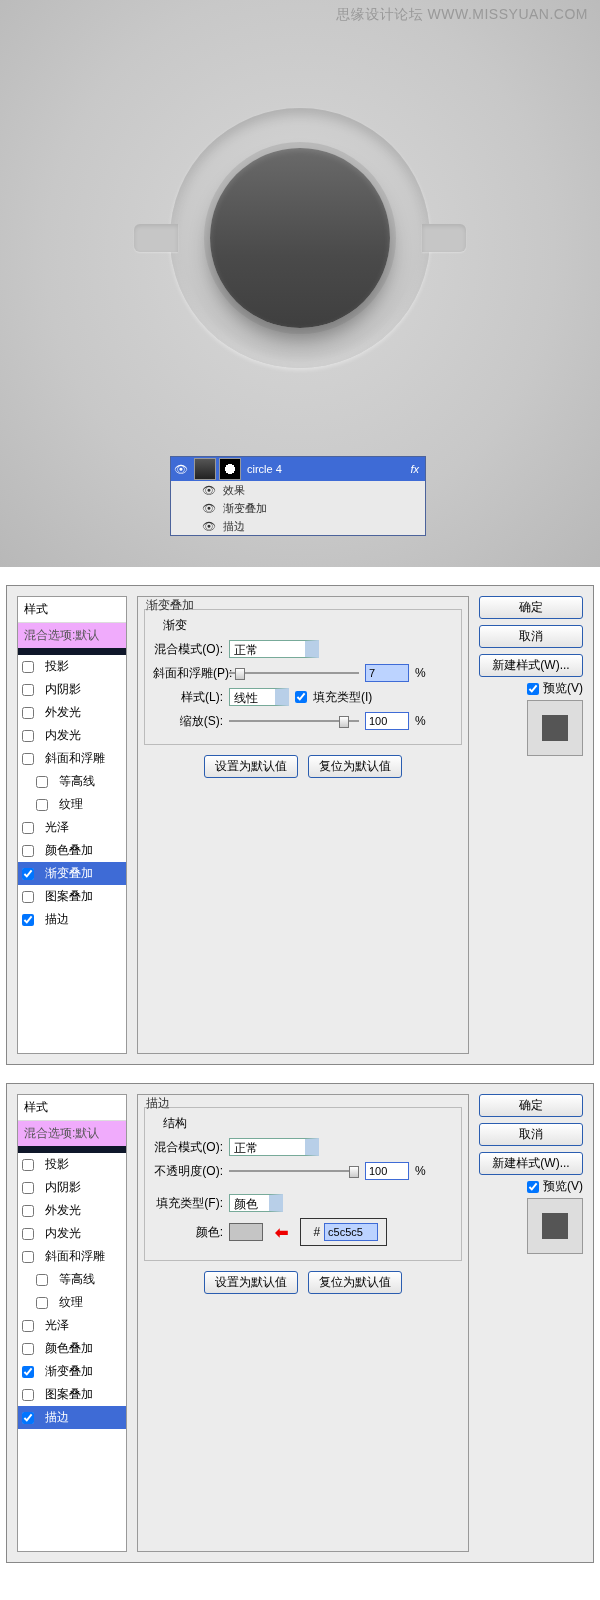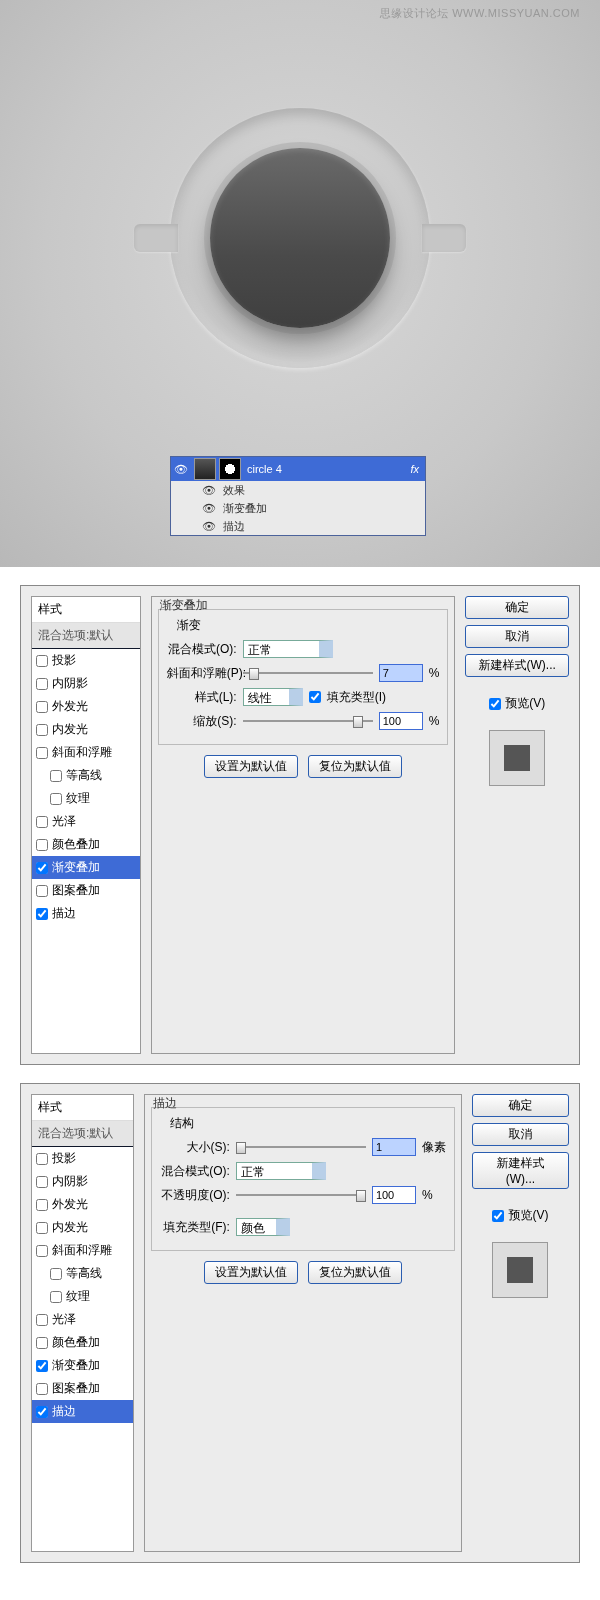--- a/index.html
+++ b/index.html
@@ -1,60 +1,60 @@
 <!DOCTYPE html>
 <html><head>
 <meta charset="utf-8">
 <style>
 * { box-sizing: border-box; margin: 0; padding: 0; }
 body { font-family: "Microsoft YaHei", Tahoma, sans-serif; font-size: 12px; background: #fff; width: 600px; }
-.watermark { position: absolute; top: 6px; right: 20px; font-size: 11px; color: #999; letter-spacing: .5px; }
+.watermark { position: absolute; top: 6px; right: 12px; font-size: 14px; color: #999; letter-spacing: .5px; }
 .preview-panel { height: 567px; background: radial-gradient(ellipse at 50% 45%, #d8d8d8 0%, #c8c8c8 60%, #b8b8b8 100%); position: relative; overflow: hidden; }
 .knob-outer { position: absolute; left: 50%; top: 42%; transform: translate(-50%,-50%); width: 260px; height: 260px; border-radius: 50%; background: radial-gradient(circle at 50% 35%, #d6d6d6, #bfbfbf); box-shadow: inset 0 6px 12px rgba(0,0,0,.15), inset 0 -6px 12px rgba(255,255,255,.3), 0 2px 4px rgba(255,255,255,.4); }
 .knob-tab-l, .knob-tab-r { position: absolute; width: 44px; height: 28px; background: #c6c6c6; top: 50%; transform: translateY(-50%); box-shadow: inset 0 2px 4px rgba(0,0,0,.1), 0 1px 2px rgba(255,255,255,.3); }
 .knob-tab-l { left: -36px; border-radius: 6px 0 0 6px; }
 .knob-tab-r { right: -36px; border-radius: 0 6px 6px 0; }
 .knob-inner { position: absolute; left: 50%; top: 50%; transform: translate(-50%,-50%); width: 180px; height: 180px; border-radius: 50%; background: linear-gradient(180deg, #6a6a6a 0%, #4a4a4a 60%, #3f3f3f 100%); box-shadow: 0 12px 20px rgba(0,0,0,.35), inset 0 2px 6px rgba(255,255,255,.15), 0 0 0 6px #bcbcbc; }
 .layers-box { position: absolute; left: 170px; top: 456px; width: 256px; border: 1px solid #4c639b; background: #eaeaea; font-size: 11px; }
 .layer-row { display: flex; align-items: center; height: 24px; }
 .layer-row.selected { background: #3e6bd6; color: #fff; }
 .eye { width: 20px; text-align: center; color: #444; font-size: 11px; }
 .layer-row.selected .eye { color: #fff; }
 .thumb-a { width: 22px; height: 22px; margin: 0 3px; background: linear-gradient(180deg,#555,#222); border: 1px solid #999; }
 .thumb-b { width: 22px; height: 22px; margin-right: 6px; background: radial-gradient(circle at 50% 50%, #fff 35%, #000 36%); border: 1px solid #999; }
 .fx { margin-left: auto; margin-right: 6px; font-style: italic; font-size: 11px; }
 .sub-row { padding-left: 60px; height: 18px; display: flex; align-items: center; gap: 6px; color: #333; }
 .sub-row .eye2 { margin-left: -30px; width: 16px; text-align: center; }
 
-.dialog { margin: 18px 20px; background: #ececec; border: 1px solid #888; padding: 10px; display: flex; gap: 10px; position: relative; min-height: 480px; }
+.dialog { margin: 18px 6px; background: #ececec; border: 1px solid #888; padding: 10px; display: flex; gap: 10px; position: relative; min-height: 480px; }
 .styles-list { width: 110px; background: #fff; border: 1px solid #999; }
 .styles-list .hdr { padding: 4px 6px; background: #fff; border-bottom: 1px solid #ddd; }
-.styles-list .opt-hdr { padding: 4px 6px; background: #e5e5e5; border-bottom: 1px solid #0f172a; color: #555; }
-.style-item { padding: 3px 4px; display: flex; align-items: center; gap: 4px; }
+.styles-list .opt-hdr { padding: 4px 6px; background: #f0abfc; border-bottom: 7px solid #0f172a; color: #555; }
+.style-item { padding: 3px 4px; display: flex; align-items: center; gap: 11px; }
 .style-item.indent { padding-left: 18px; }
 .style-item.sel { background: #3e6bd6; color: #fff; }
 .style-item input[type=checkbox] { width: 12px; height: 12px; }
 .center { flex: 1; border: 1px solid #999; background: #ececec; padding: 8px 6px; position: relative; }
 .fieldset { border: 1px solid #bbb; padding: 8px; margin-top: 4px; }
 .fieldset .legend { font-size: 12px; margin: -16px 0 6px 6px; background: #ececec; display: inline-block; padding: 0 4px; }
 .panel-title { position: absolute; top: 0; left: 8px; font-size: 12px; color: #333; }
 .row { display: flex; align-items: center; gap: 6px; margin-bottom: 6px; white-space: nowrap; }
 .row label { width: 70px; text-align: right; }
 .select { background: #fff; border: 1px solid #7a9; border-right: 14px solid #b8cfe8; padding: 1px 4px; min-width: 90px; height: 18px; position: relative; }
 .grad-swatch { width: 120px; height: 16px; background: linear-gradient(90deg,#000,#ccc); border: 1px solid #666; }
 .color-swatch { width: 34px; height: 18px; background: #c5c5c5; border: 1px solid #666; }
 .slider { position: relative; width: 130px; height: 12px; }
 .slider .track { position: absolute; top: 5px; left: 0; right: 0; height: 2px; background: #999; }
 .slider .thumb { position: absolute; top: 1px; width: 10px; height: 12px; background: linear-gradient(#fff,#ccc); border: 1px solid #777; }
 input.val { width: 44px; height: 18px; border: 1px solid #3e6bd6; padding: 0 3px; font-size: 11px; }
 input.val.sel { background: #bcd3ff; }
 .angle-ctrl { width: 36px; height: 36px; border: 1px solid #888; border-radius: 50%; background: #fff; display: inline-flex; align-items: center; justify-content: center; }
 .btns-row { display: flex; gap: 10px; justify-content: center; margin-top: 10px; }
 .btns-row button, .side-btns button { background: linear-gradient(#fff,#e4e4e4); border: 1px solid #2a5db0; border-radius: 3px; padding: 2px 10px; font-size: 12px; min-width: 86px; }
-.side { width: 104px; display: flex; flex-direction: column; gap: 18px; align-items: center; }
+.side { width: 104px; display: flex; flex-direction: column; gap: 3px; align-items: flex-end; }
 .side-btns { display: flex; flex-direction: column; gap: 6px; width: 100%; }
 .preview-chk { display: flex; align-items: center; gap: 4px; }
 .preview-sq { width: 56px; height: 56px; background: #ddd; border: 1px solid #999; display: flex; align-items: center; justify-content: center; }
 .preview-sq .inner { width: 26px; height: 26px; background: #555; }
 .hash { margin: 0 4px; }
 .arrow { color: #e00; font-weight: bold; font-size: 16px; margin: 0 6px; }
 .hexbox { border: 1px solid #333; padding: 4px 8px; display: flex; align-items: center; }
 .cb { width: 12px; height: 12px; }
 </style>
 </head>
@@ -254,45 +254,45 @@
         <span>描边</span>
       </div>
   </div>
 
   <div class="center">
     <div class="panel-title">描边</div>
     <div class="fieldset">
       <div class="legend">结构</div>
 
       <div class="row">
-        <label>大小(S):</label>
-        <div class="slider">
-            <div class="track"></div>
-            <div class="thumb" style="left:0px"></div>
-          </div>
-        <input class="val sel" value="1" style="">
-        <span>像素</span>
-      </div>
-      <div class="row">
         <label>混合模式(O):</label>
         <div class="select"><span>正常</span></div>
       </div>
       <div class="row">
         <label>不透明度(O):</label>
         <div class="slider">
             <div class="track"></div>
             <div class="thumb" style="left:120px"></div>
           </div>
         <input class="val" value="100" style="">
         <span>%</span>
       </div>
       <div class="row" style="margin-top:14px">
         <label>填充类型(F):</label>
         <div class="select" style="min-width:54px"><span>颜色</span></div>
       </div>
+      <div class="row">
+        <label>颜色:</label>
+        <div class="color-swatch"></div>
+        <span class="arrow">⬅</span>
+        <div class="hexbox">
+          <span class="hash">#</span>
+          <input class="val sel" style="width: 54px;" value="c5c5c5">
+        </div>
+      </div>
     </div>
     <div class="btns-row">
       <button>设置为默认值</button>
       <button>复位为默认值</button>
     </div>
   </div>
 
   <div class="side">
     <div class="side-btns">
       <button>确定</button>

